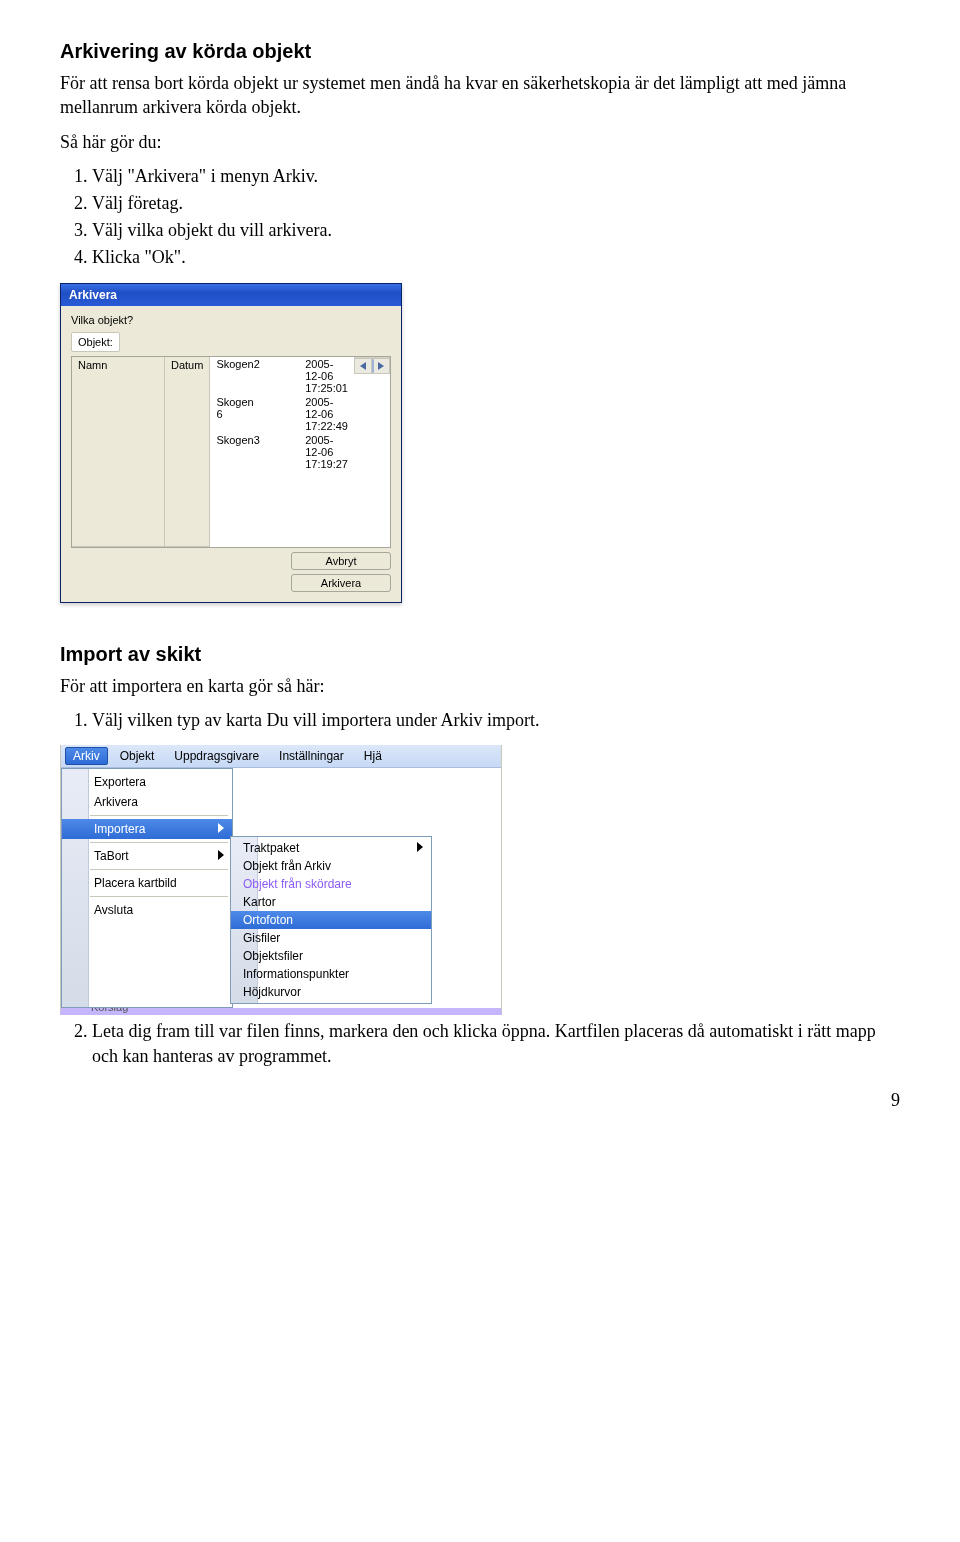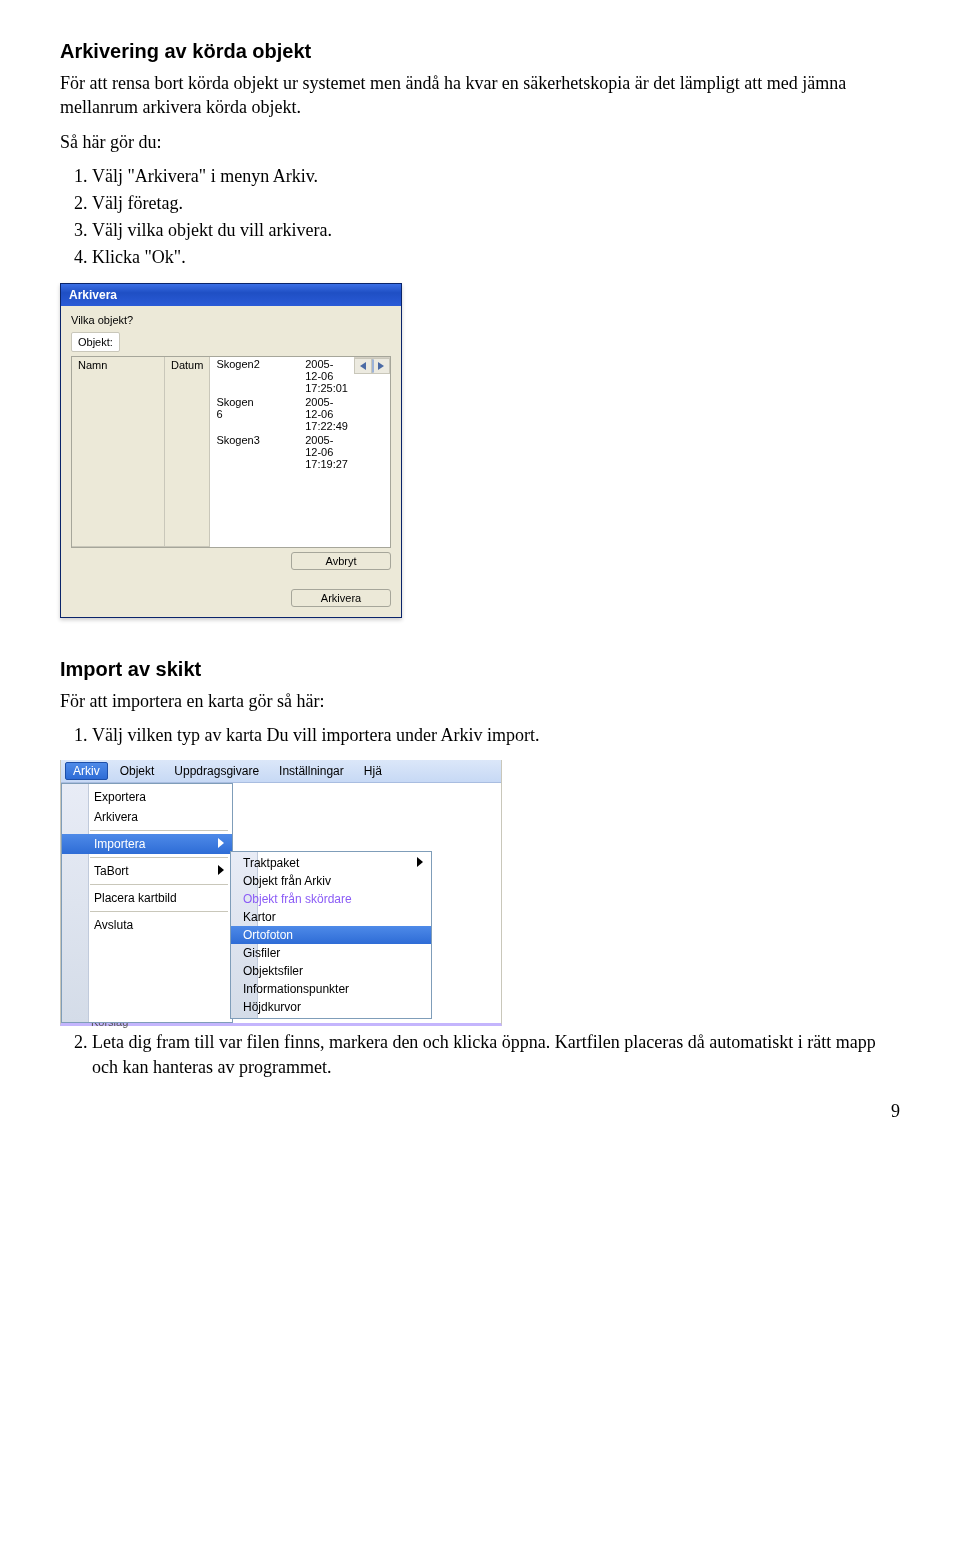--- a/index.html
+++ b/index.html
@@ -110,35 +110,35 @@
   }
   .hscroll .btn-scroll {
     width: 16px; background: #eceae0; border: 1px solid #c9c7ba;
     display: flex; align-items: center; justify-content: center;
   }
   .hscroll .track { flex: 1; background: #f5f3eb; position: relative; }
   .hscroll .thumb {
     position: absolute; top: 1px; bottom: 1px; left: 20%; width: 30%;
     background: #cfd9ee; border: 1px solid #9db3d8; border-radius: 2px;
   }
-  .btns { display: flex; flex-direction: column; align-items: flex-end; gap: 19px; margin-top: 4px; }
+  .btns { display: flex; flex-direction: column; align-items: flex-end; gap: 4px; margin-top: 4px; }
   .winbtn {
     background: #ece9d8; border: 1px solid #a6a69a; border-radius: 3px;
     padding: 2px 14px; font-size: 11px; min-width: 70px; text-align: center;
   }
 
   
   .menuwin {
     font-family: Tahoma, Arial, sans-serif;
     font-size: 12px;
     width: 440px;
     margin-top: 6px;
     border-left: 1px solid #c9c7ba;
     border-right: 1px solid #c9c7ba;
-    border-bottom: 3px solid #c4b5fd;
+    border-bottom: 7px solid #c4b5fd;
     background: #fff;
   }
   .menubar {
     display: flex; gap: 4px; padding: 2px 4px;
     background: linear-gradient(#dbe7f9, #c7d9f5);
     border-bottom: 1px solid #a9bde0;
   }
   .menubar .mi {
     padding: 2px 8px; color: #000;
   }

